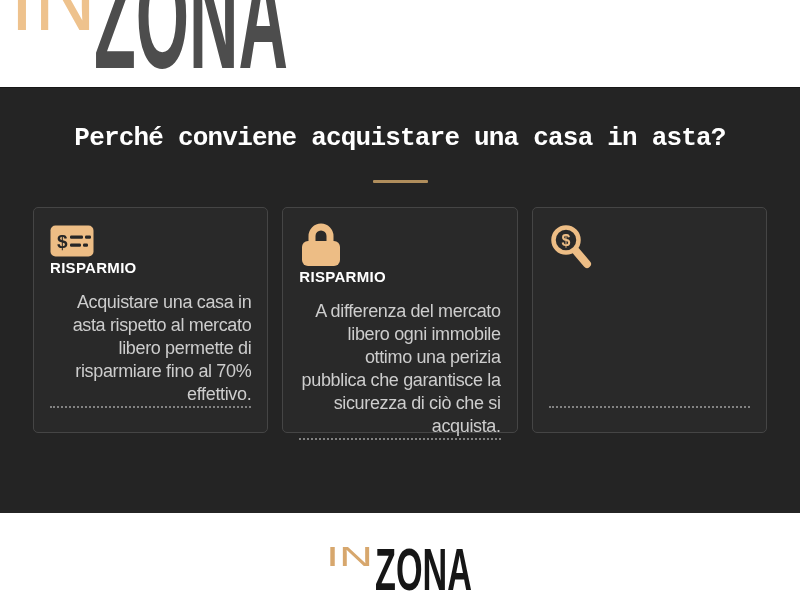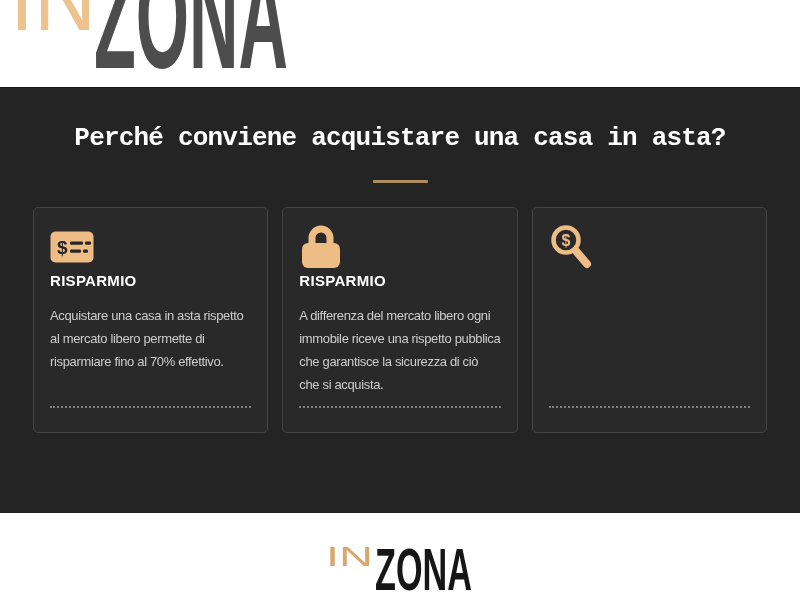--- a/index.html
+++ b/index.html
@@ -19,21 +19,21 @@
   .gold-divider { width:55px; height:3px; background:#b08e5c; margin:26px auto 0; border-radius:1px; }
 
   .cards-row { display:flex; gap:14px; padding:24px 33px 0; }
   .card {
     flex:1; height:226px; background:#292929;
     border:1px solid #454545; border-radius:5px;
     padding:14px 16px 24px; display:flex; flex-direction:column;
   }
   .card-icon { height:50px; display:flex; align-items:center; }
   .card-title { color:#ffffff; font-size:15px; font-weight:bold; letter-spacing:0.3px; }
-  .card-text { color:#cdcdcd; font-size:13px; letter-spacing:-0.35px; line-height:23px; margin-top:15px; }
+  .card-text { color:#cdcdcd; font-size:18px; letter-spacing:-0.35px; line-height:23px; margin-top:15px;text-align:right; }
   .dotted-sep { margin-top:auto; border-top:2px dotted #828282; height:0; }
 
   
   .site-footer { height:87px; background:#ffffff; display:flex; justify-content:center; align-items:flex-start; padding-top:33px; }
   .logo-footer-svg { display:block; }
 
   svg text { font-family:"Liberation Sans", sans-serif; }
 </style>
 </head>
 <body>
@@ -70,21 +70,21 @@
       </div>
 
       <div class="card">
         <div class="card-icon">
           <svg width="44" height="46" viewBox="0 0 44 46">
             <path d="M13 21 v-7 a9 9 0 0 1 18 0 v7" fill="none" stroke-width="7" stroke="#edbd85"></path>
             <rect x="3" y="19" width="38" height="25" rx="6" fill="#edbd85"></rect>
           </svg>
         </div>
         <div class="card-title">RISPARMIO</div>
-        <div class="card-text">A differenza del mercato libero ogni immobile riceve una rispetto pubblica che garantisce la sicurezza di ciò che si acquista.</div>
+        <div class="card-text">A differenza del mercato libero ogni immobile ottimo una perizia pubblica che garantisce la sicurezza di ciò che si acquista.</div>
         <div class="dotted-sep"></div>
       </div>
 
       <div class="card">
         <div class="card-icon">
           <svg width="46" height="46" viewBox="0 0 46 46">
             <circle cx="17" cy="16" r="12.5" fill="none" stroke-width="4.5" stroke="#edbd85"></circle>
             <text x="17" y="22" font-size="16" font-weight="bold" text-anchor="middle" fill="#edbd85">$</text>
             <line x1="27" y1="27" x2="38" y2="40" stroke-width="8" stroke-linecap="round" stroke="#edbd85"></line>
           </svg>

